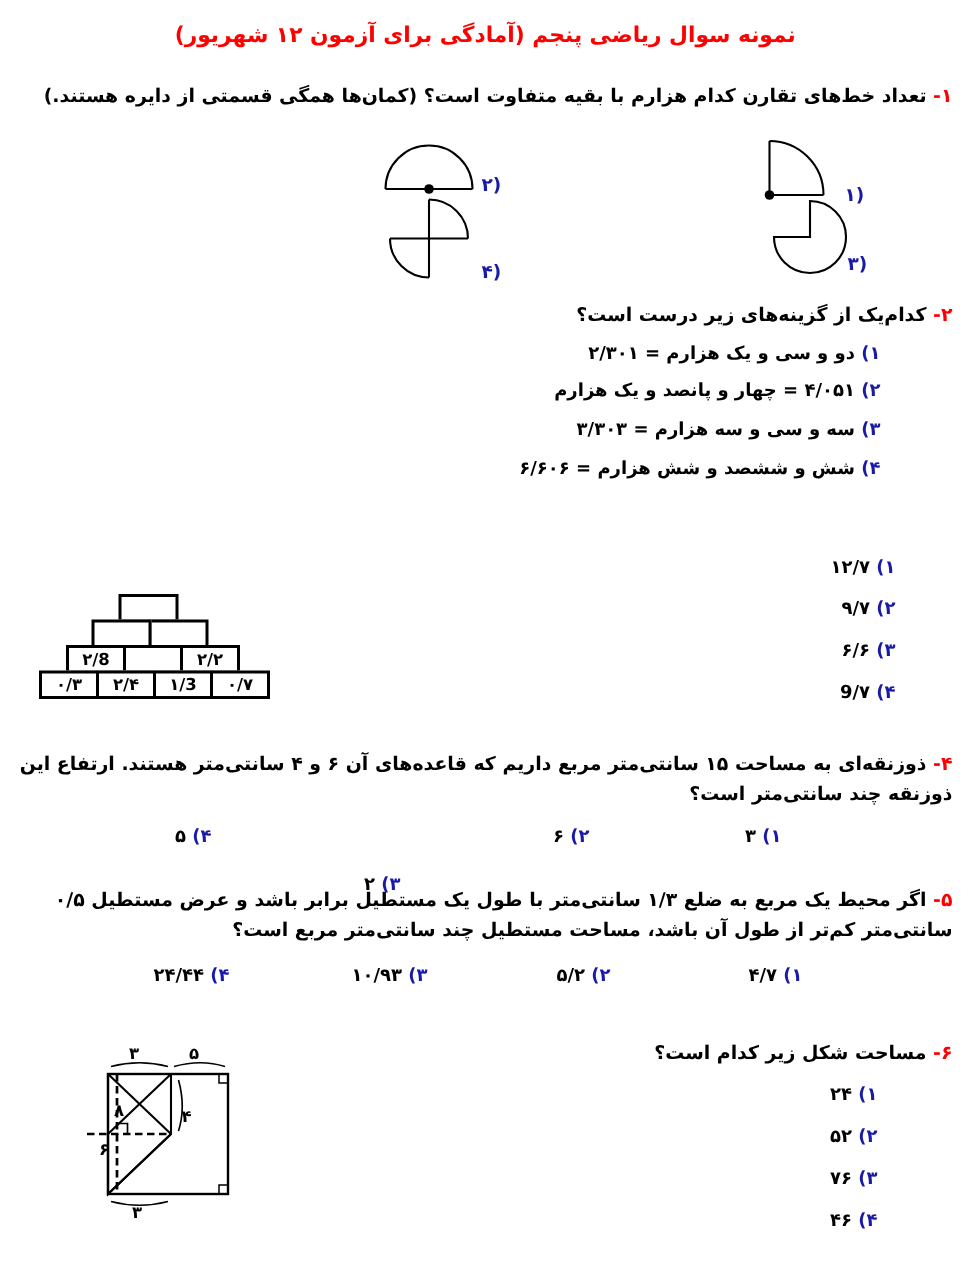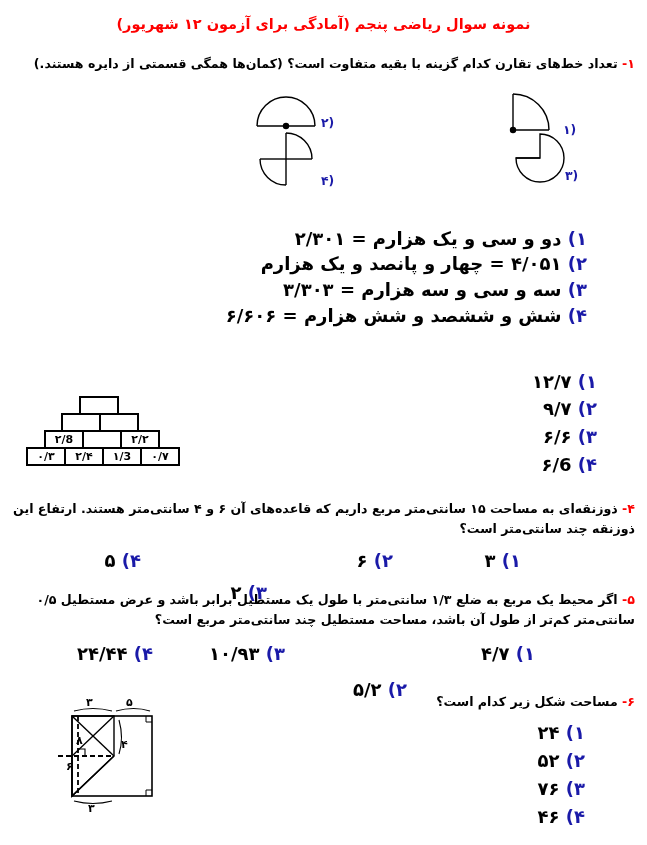--- a/index.html
+++ b/index.html
@@ -47,21 +47,21 @@
     color: #000;
     line-height: 1.55;
   }
   .qnum {
     color: #fe0000;
     font-weight: bold;
   }
   .opt {
     position: absolute;
     direction: rtl;
-    font-size: 18px;
+    font-size: 12px;
     font-weight: bold;
     white-space: nowrap;
   }
   .optlbl {
     color: #1a1aa8;
   }
 
   
   .shape-box { position: absolute; }
   .shape-label {
@@ -124,21 +124,21 @@
 </style>
 </head>
 <body>
 
 <div class="page">
 
   <div class="title">نمونه سوال ریاضی پنجم (آمادگی برای آزمون ۱۲ شهریور)</div>
 
   <div class="qtext" style="top:54px; right:12px; width:620px;">
     <span class="qnum">۱-</span>
-    <span>تعداد خط‌های تقارن کدام گزینه با بقیه متفاوت است؟ (کمان‌ها همگی قسمتی از دایره هستند.)</span>
+    <span>تعداد خط‌های تقارن کدام هزارم با بقیه متفاوت است؟ (کمان‌ها همگی قسمتی از دایره هستند.)</span>
   </div>
 
   <div class="shape-box" style="left:505px; top:88px;">
     <svg width="55" height="50" viewBox="0 0 55 50">
       <path d="M 8 42 L 8 6" stroke="#000" stroke-width="1.4" fill="none"></path>
       <path d="M 8 6 A 36 36 0 0 1 44 42" stroke="#000" stroke-width="1.4" fill="none"></path>
       <path d="M 8 42 L 44 42" stroke="#000" stroke-width="1.4" fill="none"></path>
       <circle cx="8" cy="42" r="3.2" fill="#000"></circle>
     </svg>
   </div>
@@ -166,20 +166,24 @@
       <path d="M 33 3 L 33 29" stroke="#000" stroke-width="1.4" fill="none"></path>
       <path d="M 33 3 A 26 26 0 0 1 59 29" stroke="#000" stroke-width="1.4" fill="none"></path>
       <path d="M 59 29 L 33 29" stroke="#000" stroke-width="1.4" fill="none"></path>
       <path d="M 33 55 L 33 29" stroke="#000" stroke-width="1.4" fill="none"></path>
       <path d="M 33 55 A 26 26 0 0 1 7 29" stroke="#000" stroke-width="1.4" fill="none"></path>
       <path d="M 7 29 L 33 29" stroke="#000" stroke-width="1.4" fill="none"></path>
     </svg>
   </div>
   <div class="shape-label" style="left:321px; top:173px;">(۴</div>
 
+  <div class="qtext" style="top:200px; right:12px; width:620px;">
+    <span class="qnum">۲-</span>
+    <span>کدام‌یک از گزینه‌های زیر درست است؟</span>
+  </div>
   <div class="opt" style="top:228px; right:60px;">
     <span class="optlbl">۱)</span>
     <span>دو و سی و یک هزارم = ۲/۳۰۱</span>
   </div>
   <div class="opt" style="top:253px; right:60px;">
     <span class="optlbl">۲)</span>
     <span>۴/۰۵۱ = چهار و پانصد و یک هزارم</span>
   </div>
   <div class="opt" style="top:279px; right:60px;">
     <span class="optlbl">۳)</span>
@@ -219,21 +223,21 @@
   <div class="opt" style="top:398px; right:50px;">
     <span class="optlbl">۲)</span>
     <span>۹/۷</span>
   </div>
   <div class="opt" style="top:426px; right:50px;">
     <span class="optlbl">۳)</span>
     <span>۶/۶</span>
   </div>
   <div class="opt" style="top:454px; right:50px;">
     <span class="optlbl">۴)</span>
-    <span>۶/6</span>
+    <span>9/۷</span>
   </div>
 
   <div class="qtext" style="top:499px; right:12px; width:625px;margin-left:12px;">
     <span class="qnum">۴-</span>
     <span>ذوزنقه‌ای به مساحت ۱۵ سانتی‌متر مربع داریم که قاعده‌های آن ۶ و ۴ سانتی‌متر هستند. ارتفاع این ذوزنقه چند سانتی‌متر است؟</span>
   </div>
   <div class="opt" style="top:550px; right:126px;">
     <span class="optlbl">۱)</span>
     <span>۳</span>
   </div>
@@ -251,21 +255,21 @@
   </div>
 
   <div class="qtext" style="top:590px; right:12px; width:625px;">
     <span class="qnum">۵-</span>
     <span>اگر محیط یک مربع به ضلع ۱/۳ سانتی‌متر با طول یک مستطیل برابر باشد و عرض مستطیل ۰/۵ سانتی‌متر کم‌تر از طول آن باشد، مساحت مستطیل چند سانتی‌متر مربع است؟</span>
   </div>
   <div class="opt" style="top:643px; right:112px;">
     <span class="optlbl">۱)</span>
     <span>۴/۷</span>
   </div>
-  <div class="opt" style="top:643px; right:240px;margin-top:36px;">
+  <div class="opt" style="top:643px; right:240px;">
     <span class="optlbl">۲)</span>
     <span>۵/۲</span>
   </div>
   <div class="opt" style="top:643px; right:362px;">
     <span class="optlbl">۳)</span>
     <span>۱۰/۹۳</span>
   </div>
   <div class="opt" style="top:643px; right:494px;">
     <span class="optlbl">۴)</span>
     <span>۲۴/۴۴</span>

